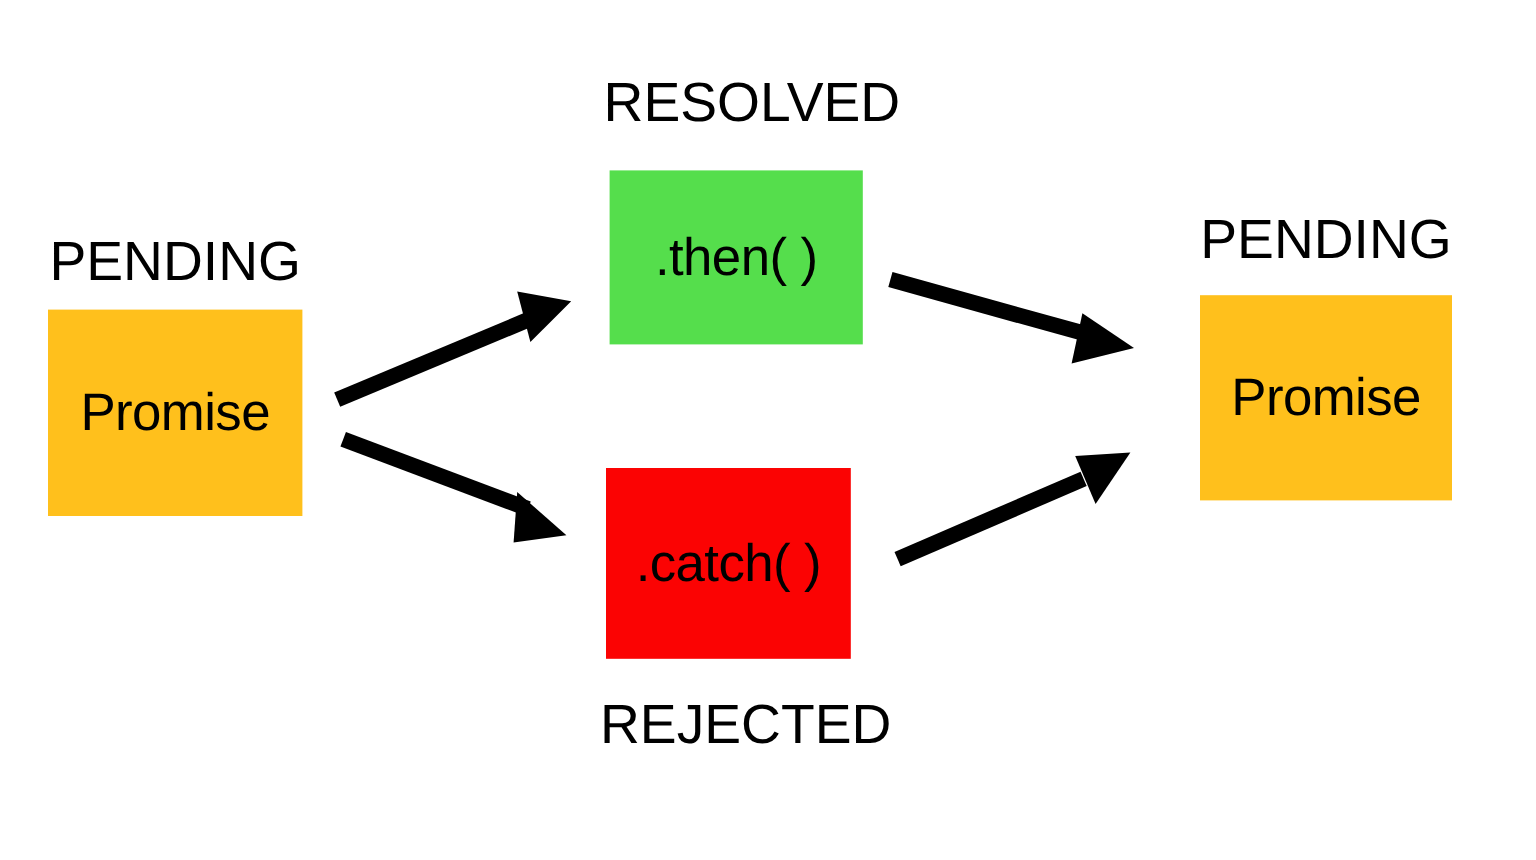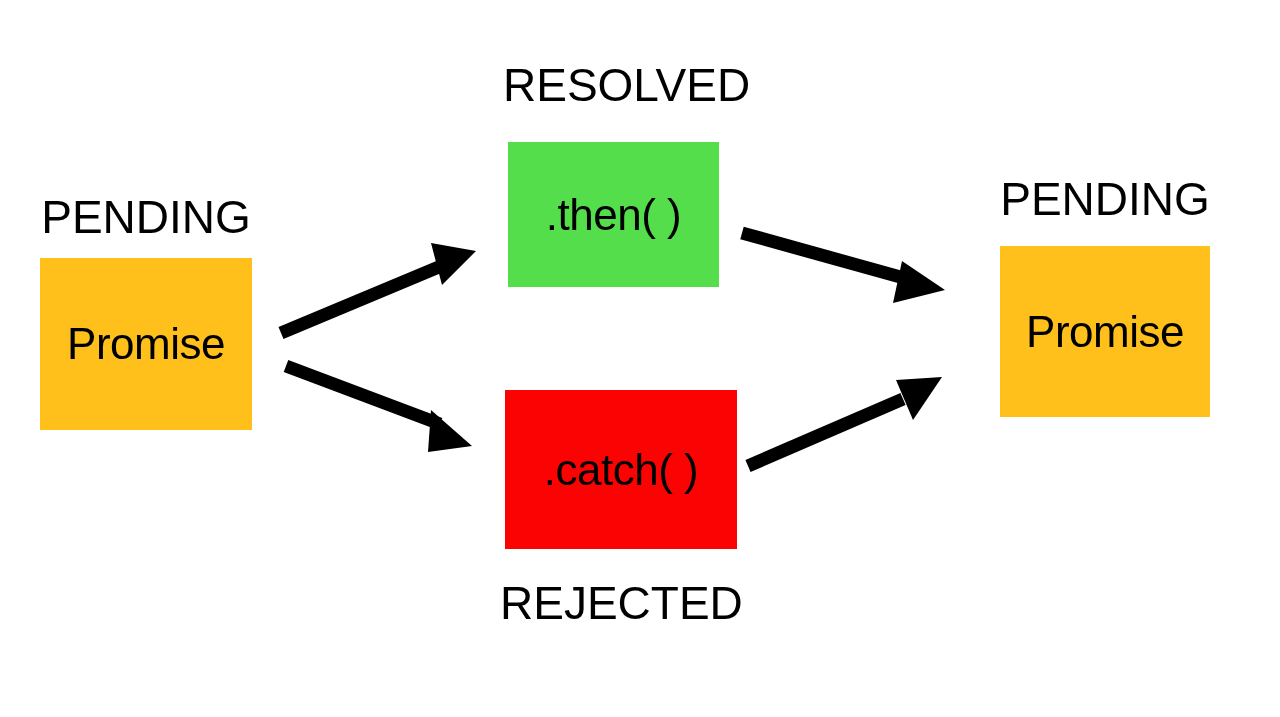--- a/index.html
+++ b/index.html
@@ -46,21 +46,21 @@
     text-align: center;
   }
   
   #box-promise-pending {
     left: 40px;  top: 258px;  width: 212px; height: 172px;
   }
   #box-then {
     left: 508px; top: 142px;  width: 211px; height: 145px;
   }
   #box-catch {
-    left: 505px; top: 390px;  width: 232px; height: 159px;
+    left: 505px; top: 390px;  width: 204px; height: 159px;
   }
   #box-promise-result {
     left: 1000px; top: 246px; width: 210px; height: 171px;
   }
   
   #label-pending-left   { left: 40px;   top: 194px; width: 212px; }
   #label-resolved       { left: 503px;  top: 62px;  width: 226px; }
   #label-rejected       { left: 500px;  top: 580px; width: 226px; }
   #label-pending-right  { left: 1000px; top: 176px; width: 210px; }
 

